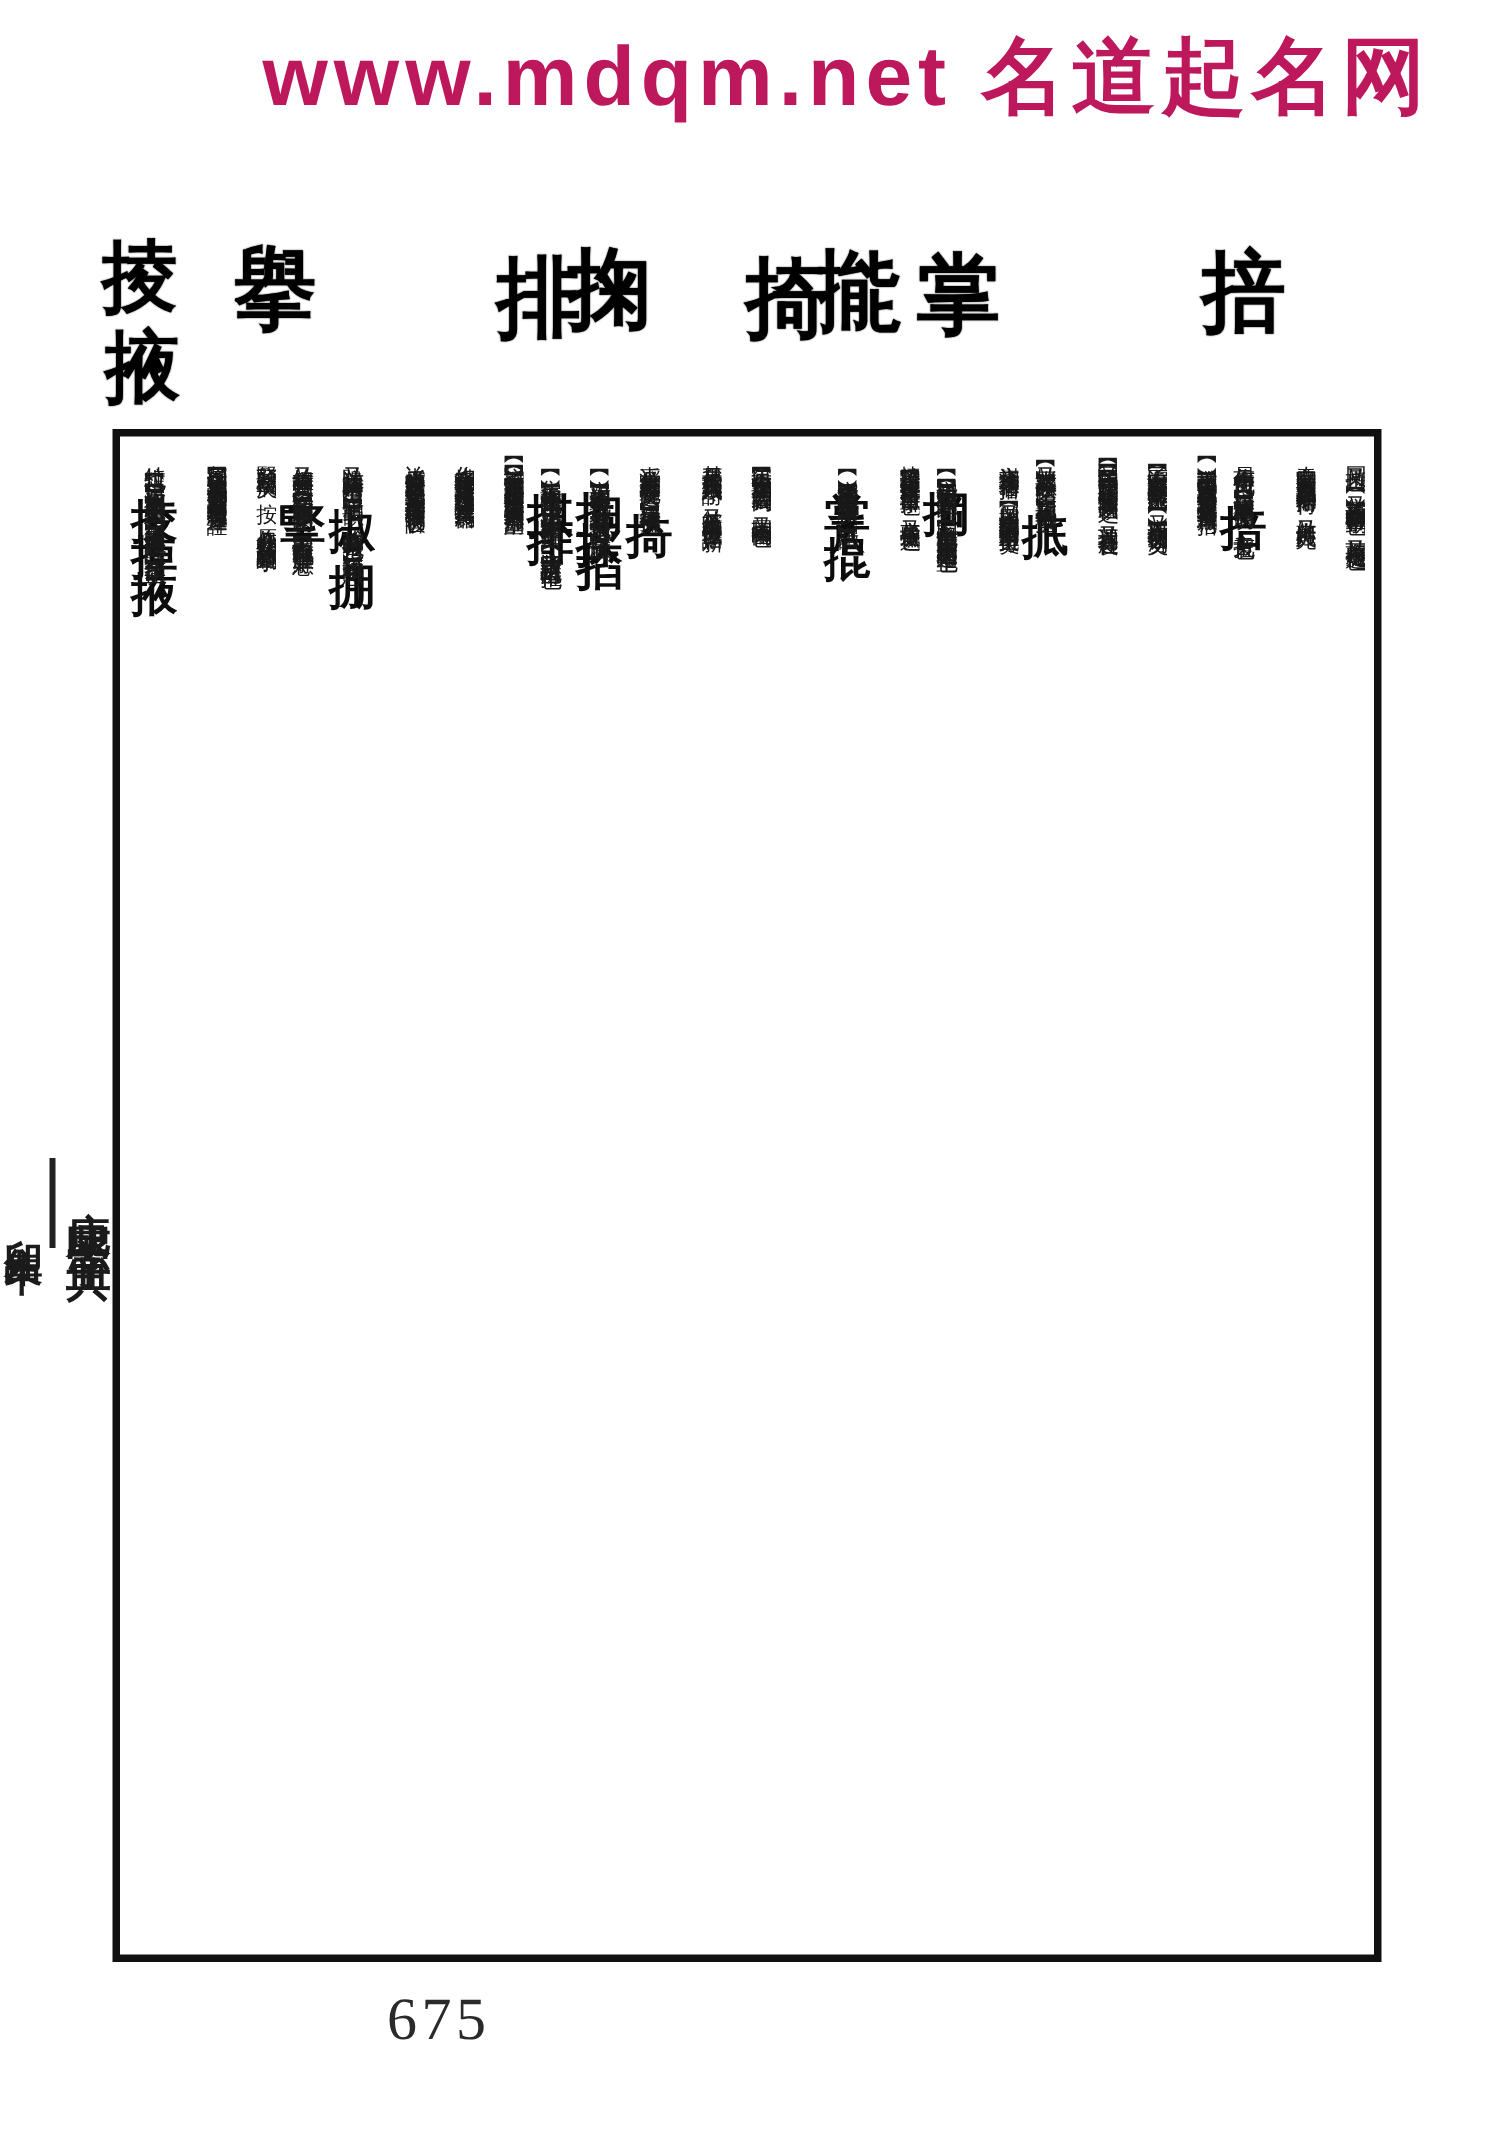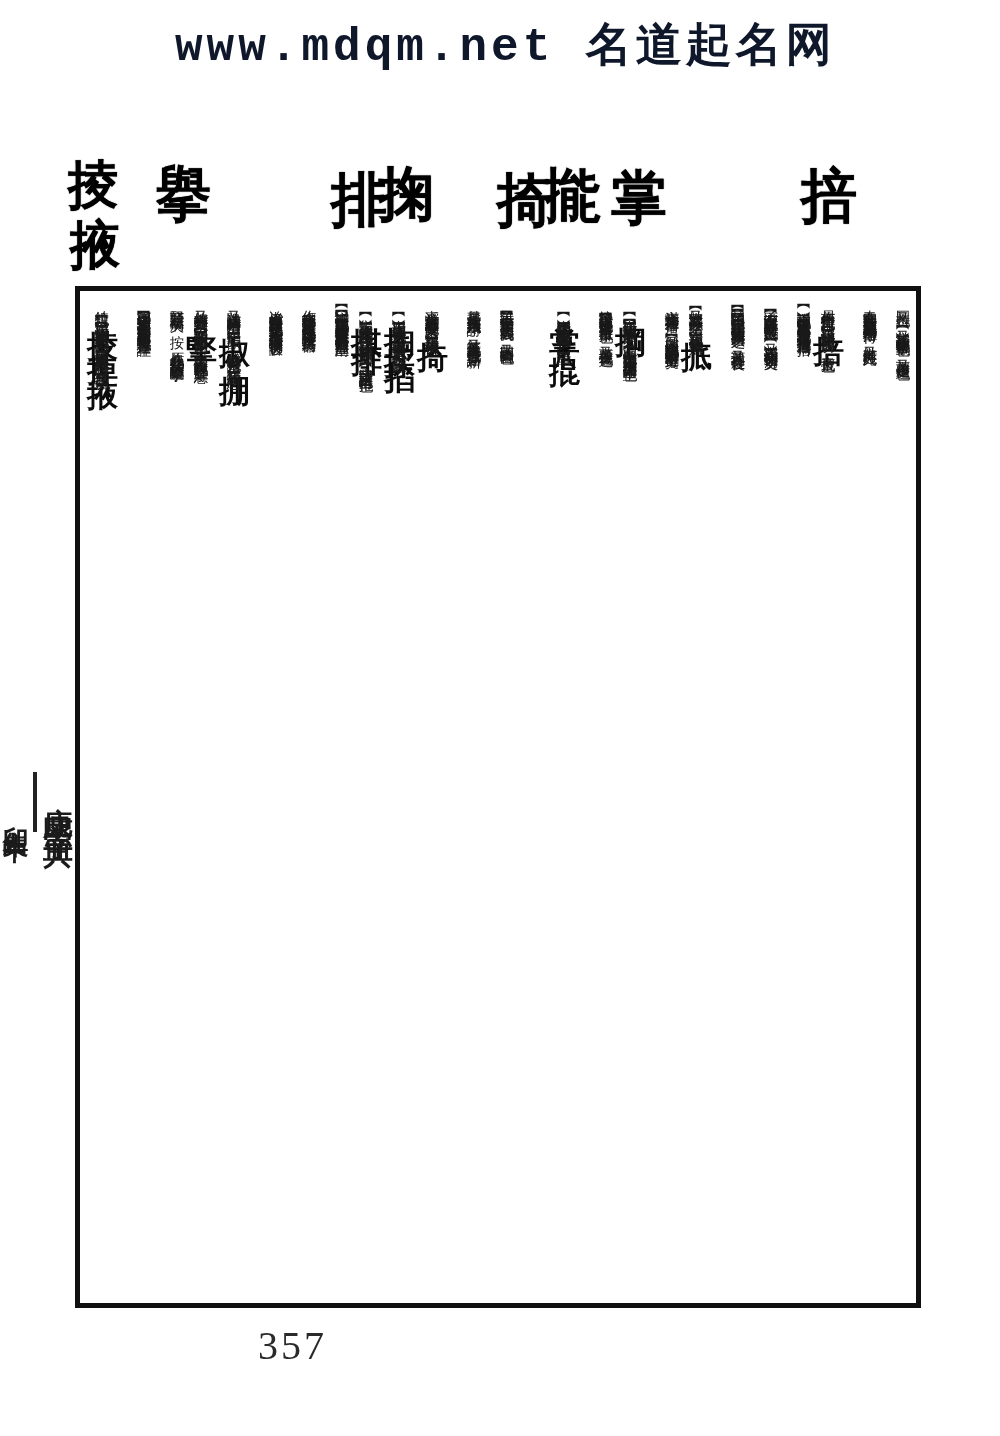--- a/index.html
+++ b/index.html
@@ -1,21 +1,21 @@
 <!DOCTYPE html>
 <html><head>
 <meta charset="utf-8">
 <style>
   html,body{margin:0;padding:0;background:#ffffff;}
   body{width:1000px;height:1436px;position:relative;overflow:hidden;
        font-family:"Liberation Serif", serif;color:#1b1b1b;}
   
   .watermark{position:absolute;left:175px;top:14px;width:650px;
-    font-family:Liberation Mono, monospace;
-    font-size:46px;color:#0f172a;letter-spacing:4px;white-space:nowrap;
+    font-family:Liberation Sans, sans-serif;
+    font-size:56px;color:#be185d;letter-spacing:4px;white-space:nowrap;
     font-weight:bold;}
   
   .seal{position:absolute;font-weight:bold;color:#141414;
     font-size:56px;line-height:1;filter:contrast(1.4);
     text-shadow:0 0 1px #000;transform:scaleY(1.05);}
   .seal.small{font-size:50px;}
   
   .sidebar{position:absolute;left:38px;top:298px;width:40px;height:1010px;
     writing-mode:vertical-rl;text-orientation:upright;
     display:flex;flex-direction:column;align-items:center;}
@@ -92,13 +92,13 @@
       <div class="col"><span class="tx">作水排利余三停對音書又鼓排也【後漢杜詩傳】造作水排鑄爲農器</span></div>
       <div class="col"><span class="tx">冶者爲排吹炭令激水以鼓之也又【集韻】蒲枚切音裴步排徘徊彼爲切音陂</span></div>
       <div class="col"><span class="tx">又叶邊迷切詩榛楛濟濟</span><span class="hw">掓</span><span class="tx">【唐韻】【集韻】𡘋式竹切音叔拾也</span><span class="hw">掤</span><span class="tx">【唐韻】筆陵切悲</span></div>
       <div class="col"><span class="tx">又竹切音事頻好惡頭</span><span class="hw">掔</span><span class="tx">【唐韻】苦閑切【集韻】丘閑切𡘋音慳固也厚也【莊子】掔好惡</span></div>
       <div class="col"><span class="tx">緊好惡頭寫司病矣○按𡆥原作几几隸變作掔又讀若詩赤舄掔掔</span></div>
       <div class="col"><span class="tx">都囝切與摜通又【集韻】輕甸切牽去聲義同又胡典切音峴引急也通作牽詿</span></div>
       <div class="col"><span class="tx">絓拉也</span><span class="hw">掕</span><span class="tx">【唐韻】里甑切【集韻】力膺切止馬也</span><span class="hw">掉</span><span class="tx">【集韻】徒弔切同誂導也追同評詿</span><span class="hw">掖</span><span class="tx">【唐韻】羊益切</span></div>
     </div>
 </div>
 
-<div class="pageno">357</div>
+<div class="pageno">675</div>
 
 </body></html>

